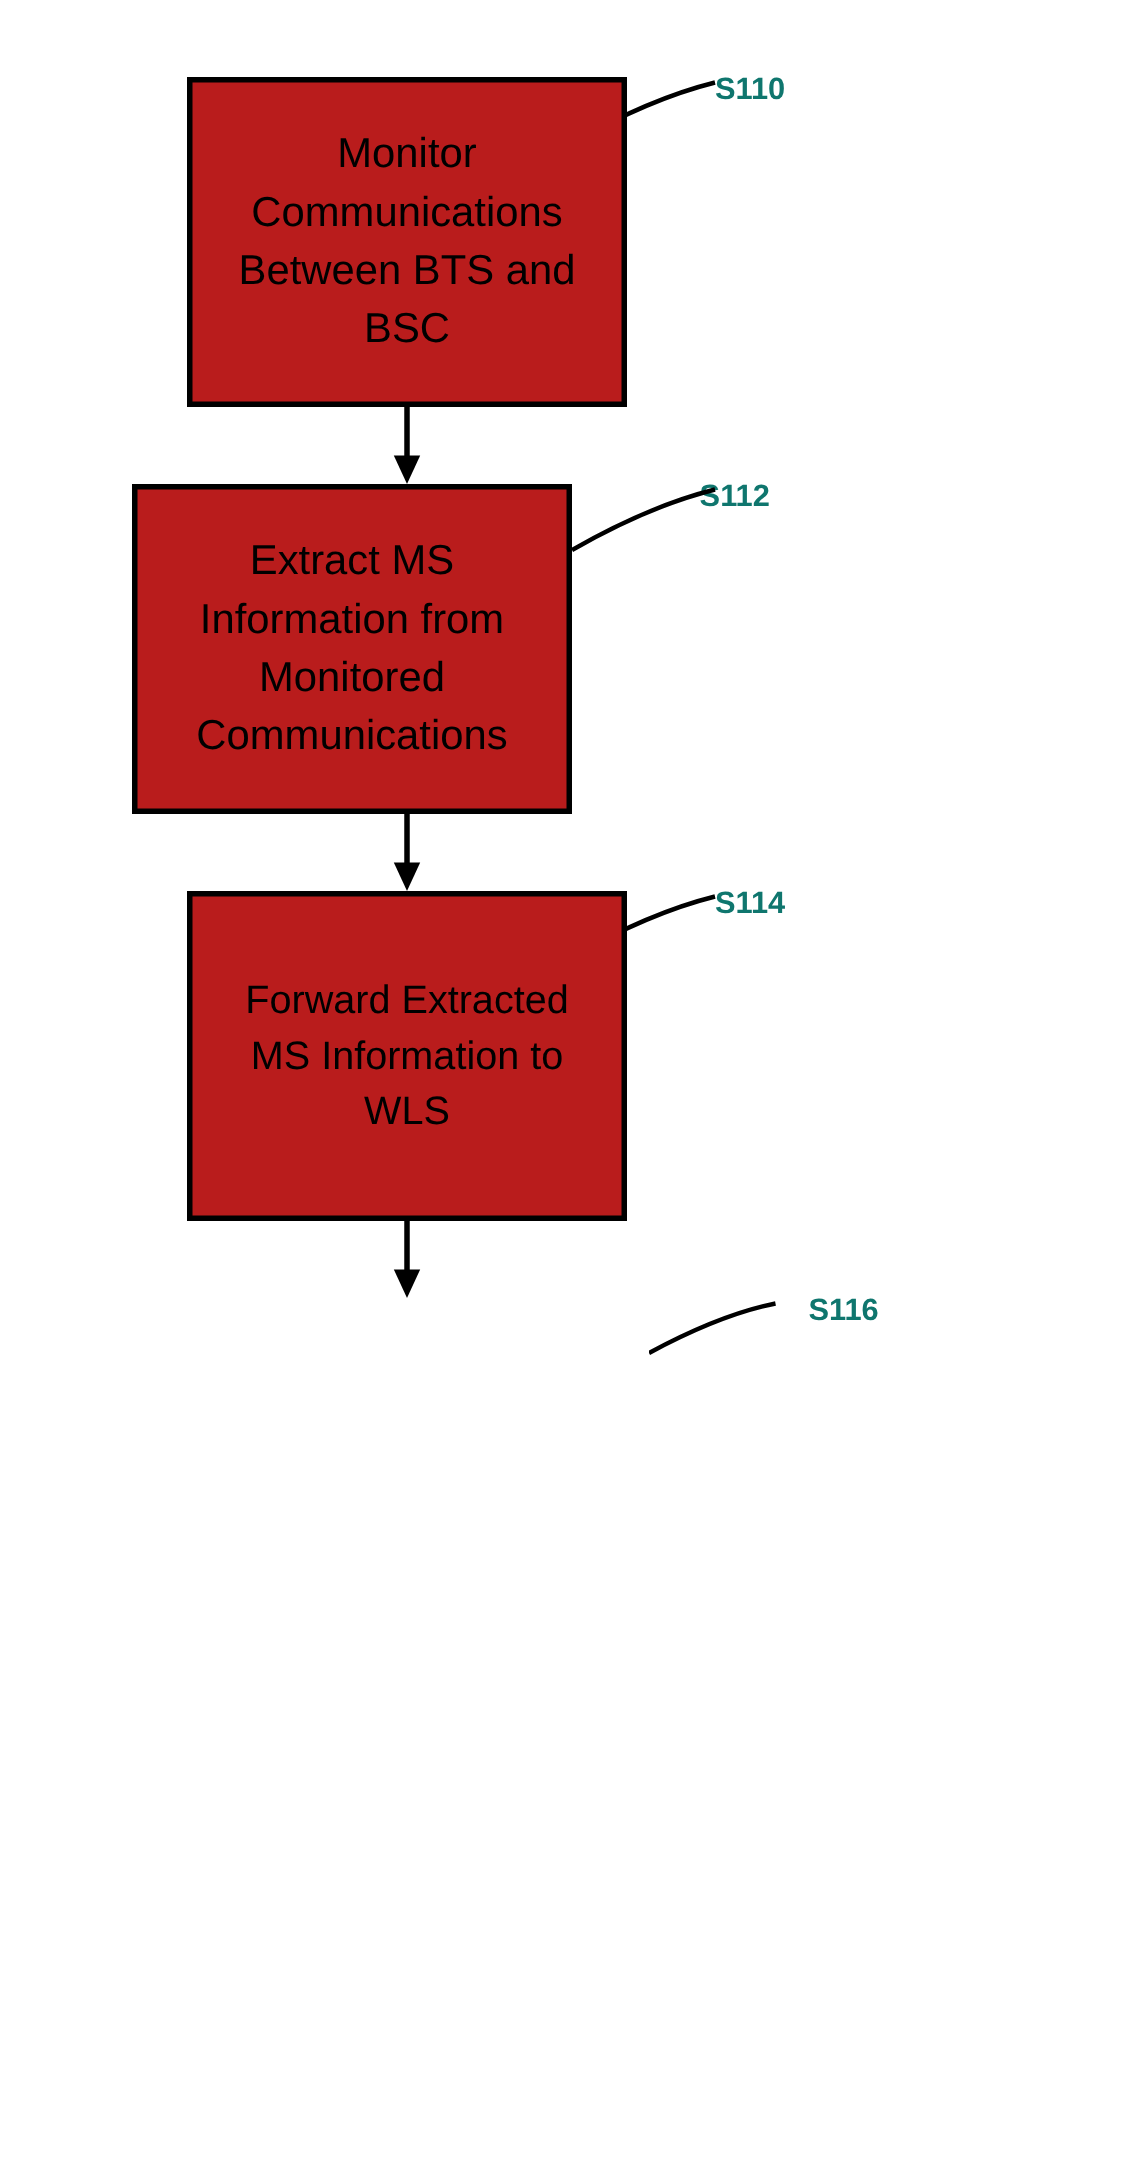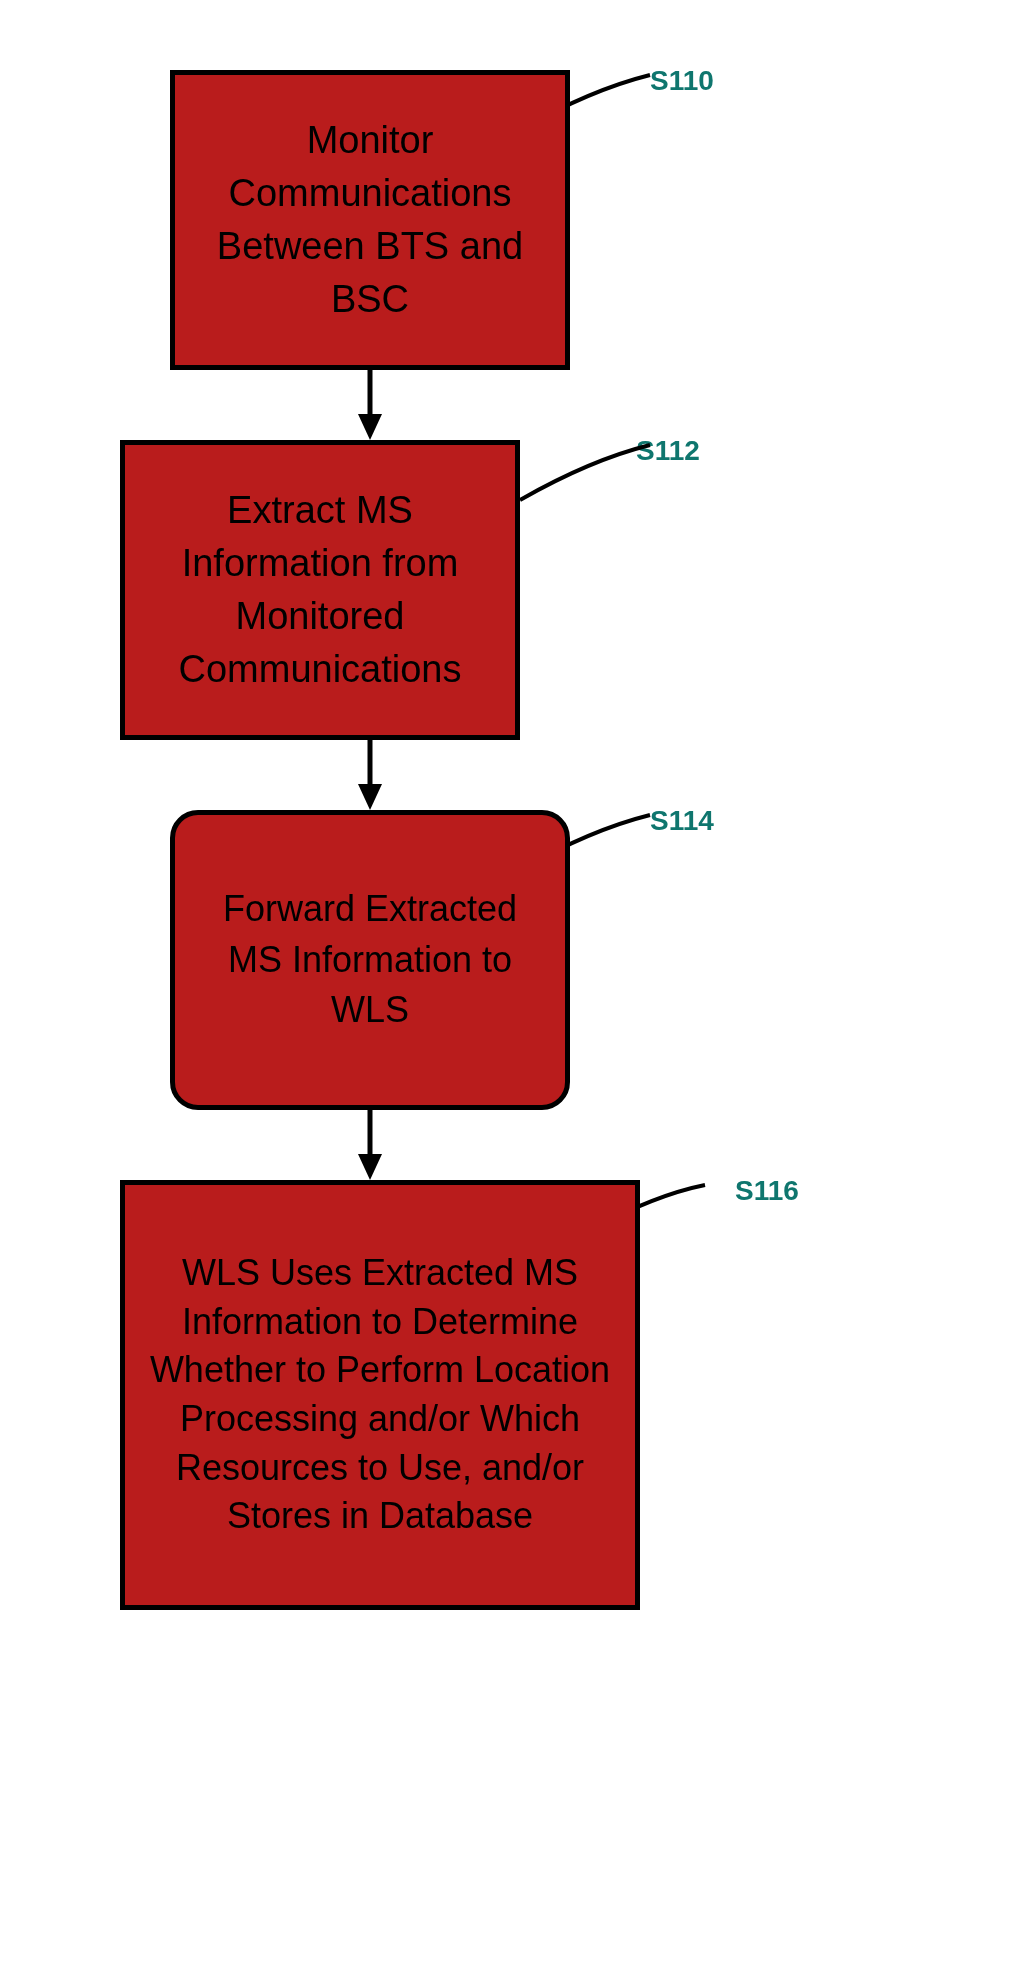--- a/index.html
+++ b/index.html
@@ -46,21 +46,20 @@
       height: 300px;
       font-size: 38px;
       line-height: 1.4;
     }
     .box-114 {
       width: 400px;
       height: 300px;
       font-size: 36px;
       line-height: 1.4;
       margin-left: 50px;
-      border-radius: 28px;
     }
     .box-116 {
       width: 520px;
       height: 430px;
       font-size: 36px;
       line-height: 1.35;
       margin-left: 0px;
     }
     .arrow {
       position: relative;
@@ -154,18 +153,15 @@
       <line x1="20" y1="0" x2="20" y2="48" stroke="#000" stroke-width="5"></line>
       <polygon points="20,70 8,44 32,44" fill="#000"></polygon>
     </svg>
   </div>
 
   <div class="step">
     <div class="label label-116">S116</div>
     <svg class="leader" width="200" height="90" style="top:-15px; left:470px;">
       <path d="M 115 20 Q 65 30 0 65" stroke="#000" stroke-width="4" fill="none"></path>
     </svg>
-    <div class="box box-116">
-      <span>WLS Uses Extracted MS Information to Determine Whether to Perform Location Processing and/or Which Resources to Use, and/or Stores in Database</span>
-    </div>
   </div>
 
 </div>
 
 </body></html>

